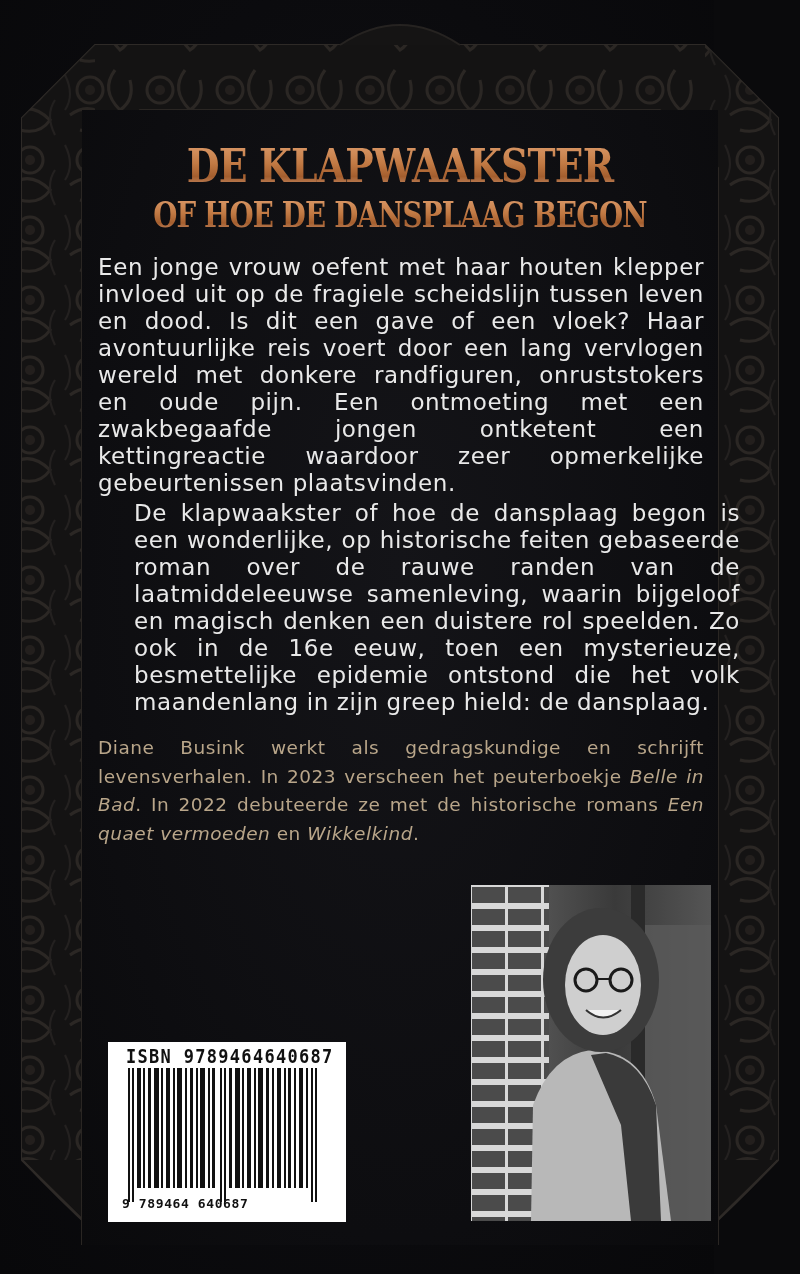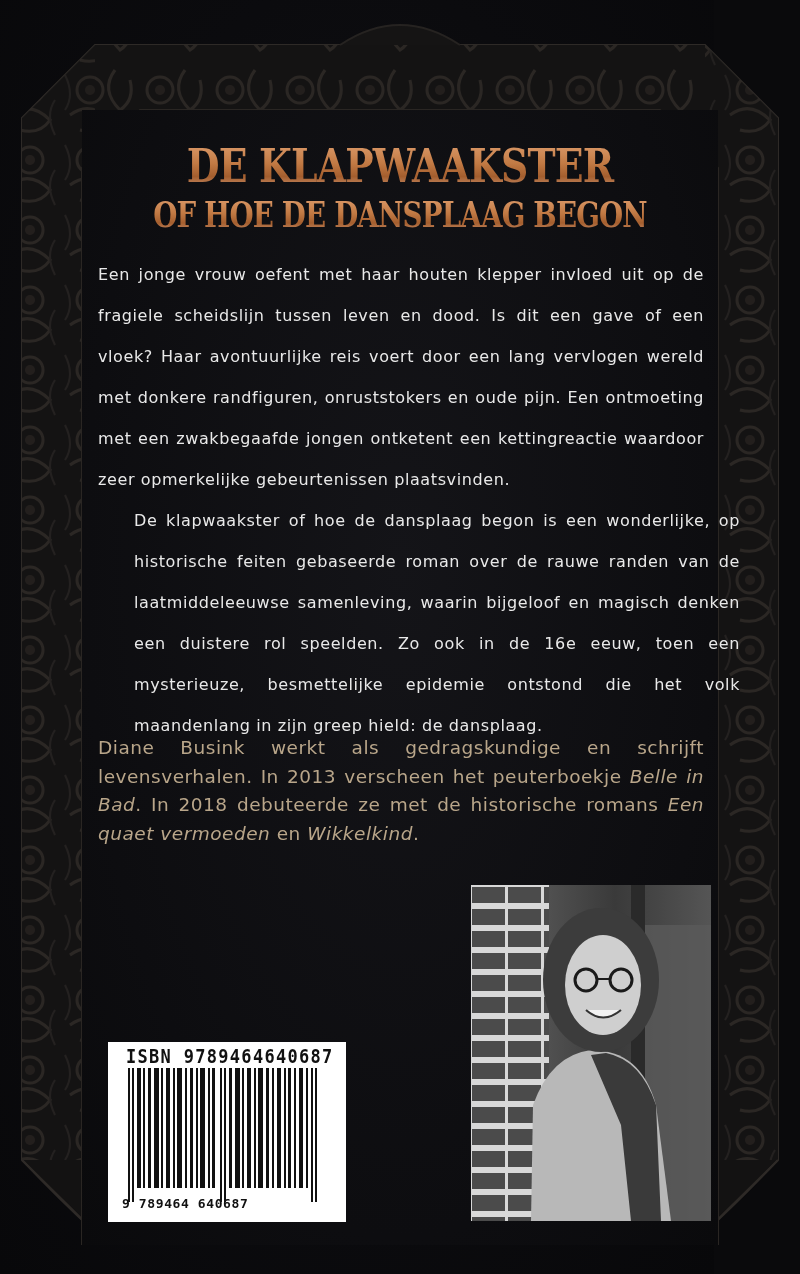--- a/index.html
+++ b/index.html
@@ -29,21 +29,21 @@
       -webkit-text-fill-color: transparent;
       text-shadow: none;
       transform: scaleY(1.15);
     }
     .title-line1 { top: 141px; font-size: 45px; line-height: 50px; transform: scaleX(0.84) scaleY(1.05); }
     .title-line2 { top: 196px; font-size: 33px; line-height: 38px; transform: scaleX(0.84) scaleY(1.05); }
 
     .body-text {
       position: absolute; left: 98px; width: 606px;
       font-family: "DejaVu Sans", "Liberation Sans", sans-serif;
-      font-size: 16px; line-height: 41px;
+      font-size: 23px; line-height: 27px;
       color: #e9e9e9; text-align: justify; letter-spacing: 0.6px;
       text-align-last: left;
     }
     .para1 { top: 254px; }
     .para2 { top: 500px; margin-left: 36px; }
     .bio {
       top: 734px; color: #b9a68a; font-size: 18.5px; line-height: 28.7px; letter-spacing: 0.5px;
     }
     .bio em { font-style: italic; }
 
@@ -121,21 +121,21 @@
   </svg>
 
   <div class="inner-panel"></div>
 
   <div class="title title-line1">DE KLAPWAAKSTER</div>
   <div class="title title-line2">OF HOE DE DANSPLAAG BEGON</div>
 
   <p class="body-text para1">Een jonge vrouw oefent met haar houten klepper invloed uit op de fragiele scheidslijn tussen leven en dood. Is dit een gave of een vloek? Haar avontuurlijke reis voert door een lang vervlogen wereld met donkere randfiguren, onruststokers en oude pijn. Een ontmoeting met een zwakbegaafde jongen ontketent een kettingreactie waardoor zeer opmerkelijke gebeurtenissen plaatsvinden.</p>
   <p class="body-text para2">De klapwaakster of hoe de dansplaag begon is een wonderlijke, op historische feiten gebaseerde roman over de rauwe randen van de laatmiddeleeuwse samenleving, waarin bijgeloof en magisch denken een duistere rol speelden. Zo ook in de 16e eeuw, toen een mysterieuze, besmettelijke epidemie ontstond die het volk maandenlang in zijn greep hield: de dansplaag.</p>
 
-  <p class="body-text bio"><span>Diane Busink werkt als gedragskundige en schrijft levensverhalen. In 2013 verscheen het peuterboekje </span><em>Belle in Bad</em><span>. In 2018 debuteerde ze met de historische romans </span><em>Een quaet vermoeden</em><span> en </span><em>Wikkelkind</em><span>.</span></p>
+  <p class="body-text bio"><span>Diane Busink werkt als gedragskundige en schrijft levensverhalen. In 2023 verscheen het peuterboekje </span><em>Belle in Bad</em><span>. In 2022 debuteerde ze met de historische romans </span><em>Een quaet vermoeden</em><span> en </span><em>Wikkelkind</em><span>.</span></p>
 
 
   <div class="barcode-box">
     <div class="isbn-top">ISBN 9789464640687</div>
     <svg class="bars" viewBox="0 0 200 134" preserveAspectRatio="none" xmlns="http://www.w3.org/2000/svg">
       <g fill="#111">
         <rect x="0" y="0" width="2" height="134"></rect>
           <rect x="4" y="0" width="2" height="134"></rect>
         <rect x="9" y="0" width="4" height="120"></rect>
           <rect x="15" y="0" width="2" height="120"></rect>

